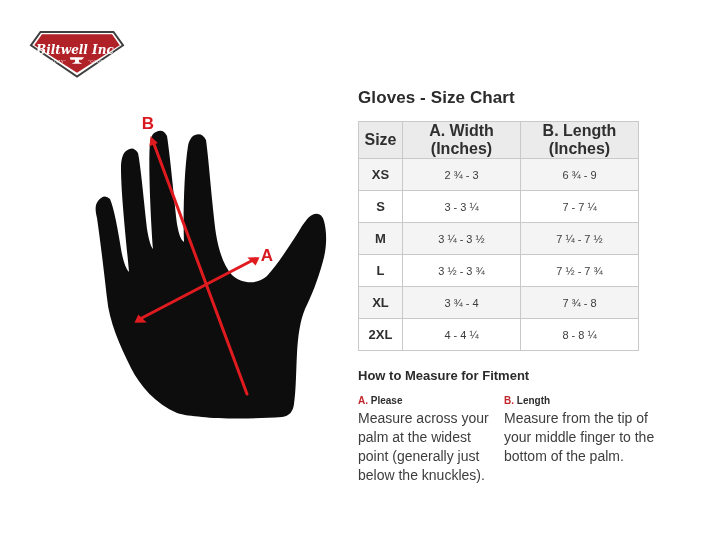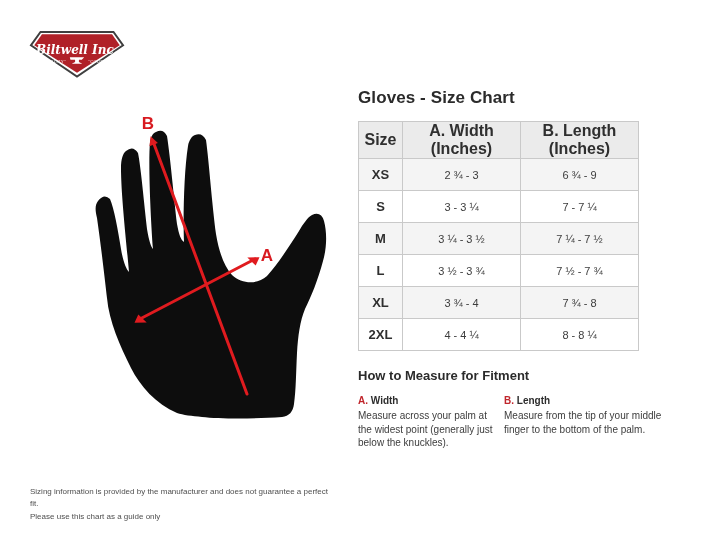--- a/index.html
+++ b/index.html
@@ -36,21 +36,21 @@
   table.sizes tr.alt td { background:#f4f4f4; }
 
   
   .measure { position:absolute; left:358px; top:368px; width:306px; }
   .measure h2 { margin:0 0 12px 0; font-size:13px; font-weight:bold; color:#2b2b2b; }
   .measure-cols { display:flex; }
   .measure-item { width:140px; }
   .measure-item + .measure-item { margin-left:6px; width:158px; }
   .measure-label { font-size:10px; font-weight:bold; color:#2d2d2d; margin-bottom:3px; }
   .measure-key { color:#c0262c; }
-  .measure-text { font-size:10px; line-height:1.35; color:#3d3d3d; }
+  .measure-text { font-size:14px; line-height:1.35; color:#3d3d3d; }
 
   
   .disclaimer {
     position:absolute; left:30px; top:486px; font-size:8px; line-height:1.55;
     color:#4f4f4f; width:300px;
   }
 </style>
 </head>
 <body>
 
@@ -168,32 +168,28 @@
       </tbody>
     </table>
   </div>
 
   <div class="measure">
     <h2>How to Measure for Fitment</h2>
     <div class="measure-cols">
       <div class="measure-item">
         <div class="measure-label">
           <span class="measure-key">A.</span>
-          <span>Width</span>
+          <span>Please</span>
         </div>
         <div class="measure-text">Measure across your palm at the widest point (generally just below the knuckles).</div>
       </div>
       <div class="measure-item">
         <div class="measure-label">
           <span class="measure-key">B.</span>
           <span>Length</span>
         </div>
         <div class="measure-text">Measure from the tip of your middle finger to the bottom of the palm.</div>
       </div>
     </div>
   </div>
 
-  <div class="disclaimer">
-    <div>Sizing information is provided by the manufacturer and does not guarantee a perfect fit.</div>
-    <div>Please use this chart as a guide only</div>
-  </div>
 
 </div>
 
 </body></html>

